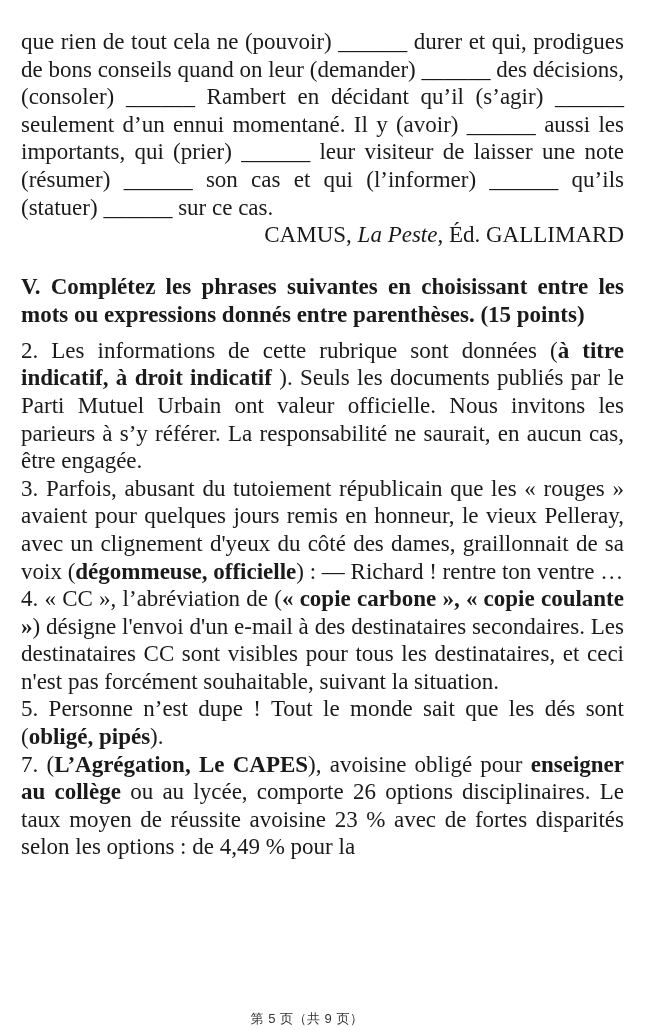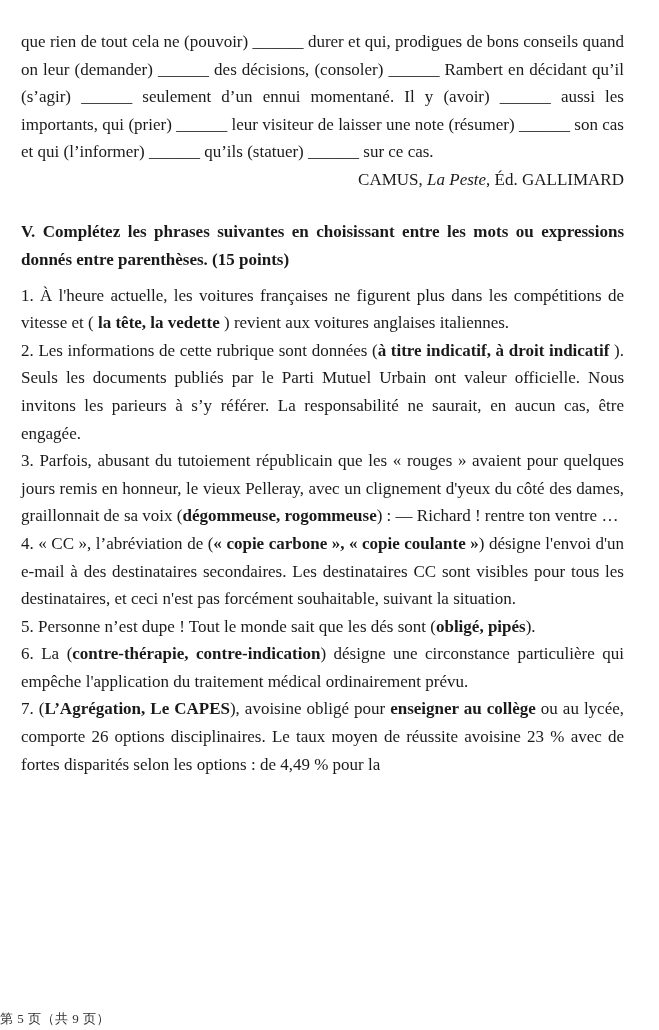--- a/index.html
+++ b/index.html
@@ -13,21 +13,21 @@
       position: relative;
       overflow: hidden;
       font-family: "Liberation Serif", "DejaVu Serif", serif;
       color: #1a1a1a;
     }
     .page {
       position: absolute;
       left: 21px;
       top: 28px;
       width: 603px;
-      font-size: 17px;
+      font-size: 23px;
       line-height: 27.6px;
     }
     .para {
       margin: 0;
       text-align: justify;
       text-align-last: left;
     }
     .source {
       text-align: right;
       margin: 0;
@@ -48,42 +48,40 @@
       margin: 0;
       text-align: justify;
       text-align-last: left;
     }
     .b { font-weight: bold; }
     .footer {
       position: absolute;
       left: 0;
       width: 614px;
       top: 1010px;
-      text-align: left;
+      text-align: center;
       font-size: 13px;
-      font-family: Liberation Serif, serif;
+      font-family: Liberation Sans, sans-serif;
       color: #333;
       letter-spacing: 0.5px;
     }
   </style>
 </head>
 <body>
 
 <div class="page">
   <p class="para" id="passage"><span>que rien de tout cela ne (pouvoir) ______ durer et qui, prodigues de bons conseils quand on leur (demander) ______ des décisions, (consoler) ______ Rambert en décidant qu’il (s’agir) ______ seulement d’un ennui momentané. Il y (avoir) ______ aussi les importants, qui (prier) ______ leur visiteur de laisser une note (résumer) ______ son cas et qui (l’informer) ______ qu’ils (statuer) ______ sur ce cas.</span></p>
   <p class="source">
     <span>CAMUS, </span><i>La Peste</i><span>, Éd. GALLIMARD</span>
   </p>
 
   <p class="section-title">V. Complétez les phrases suivantes en choisissant entre les mots ou expressions donnés entre parenthèses. (15 points)</p>
 
   <div class="items" id="items">
-      <p class="item"><span>1. À l'heure actuelle, les voitures françaises ne figurent plus dans les compétitions de vitesse et ( </span><span class="b">la tête, la vedette</span><span> ) revient aux voitures anglaises italiennes.</span></p>
       <p class="item"><span>2. Les informations de cette rubrique sont données (</span><span class="b">à titre indicatif, à droit indicatif</span><span> ). Seuls les documents publiés par le Parti Mutuel Urbain ont valeur officielle. Nous invitons les parieurs à s’y référer. La responsabilité ne saurait, en aucun cas, être engagée.</span></p>
-      <p class="item"><span>3. Parfois, abusant du tutoiement républicain que les « rouges » avaient pour quelques jours remis en honneur, le vieux Pelleray, avec un clignement d'yeux du côté des dames, graillonnait de sa voix (</span><span class="b">dégommeuse, rogommeuse</span><span>) : — Richard ! rentre ton ventre …</span></p>
+      <p class="item"><span>3. Parfois, abusant du tutoiement républicain que les « rouges » avaient pour quelques jours remis en honneur, le vieux Pelleray, avec un clignement d'yeux du côté des dames, graillonnait de sa voix (</span><span class="b">dégommeuse, officielle</span><span>) : — Richard ! rentre ton ventre …</span></p>
       <p class="item"><span>4. « CC », l’abréviation de (</span><span class="b">« copie carbone », « copie coulante »</span><span>) désigne l'envoi d'un e-mail à des destinataires secondaires. Les destinataires CC sont visibles pour tous les destinataires, et ceci n'est pas forcément souhaitable, suivant la situation.</span></p>
       <p class="item"><span>5. Personne n’est dupe ! Tout le monde sait que les dés sont (</span><span class="b">obligé, pipés</span><span>).</span></p>
-      <p class="item"><span>6. La (</span><span class="b">contre-thérapie, contre-indication</span><span>) désigne une circonstance particulière qui empêche l'application du traitement médical ordinairement prévu.</span></p>
       <p class="item"><span>7. (</span><span class="b">L’Agrégation, Le CAPES</span><span>), avoisine obligé pour </span><span class="b">enseigner au collège</span><span> ou au lycée, comporte 26 options disciplinaires. Le taux moyen de réussite avoisine 23 % avec de fortes disparités selon les options : de 4,49 % pour la</span></p>
     </div>
 </div>
 
 <div class="footer">第 5 页（共 9 页）</div>
 
 </body></html>

